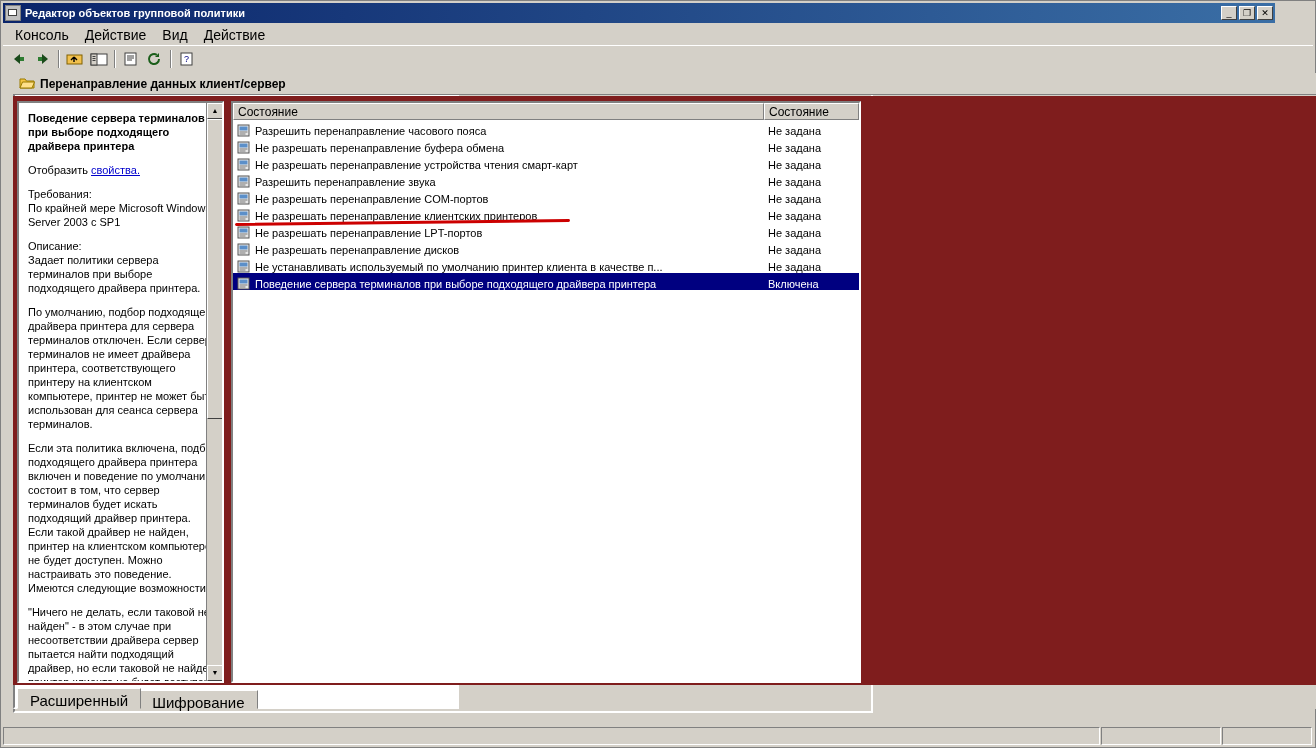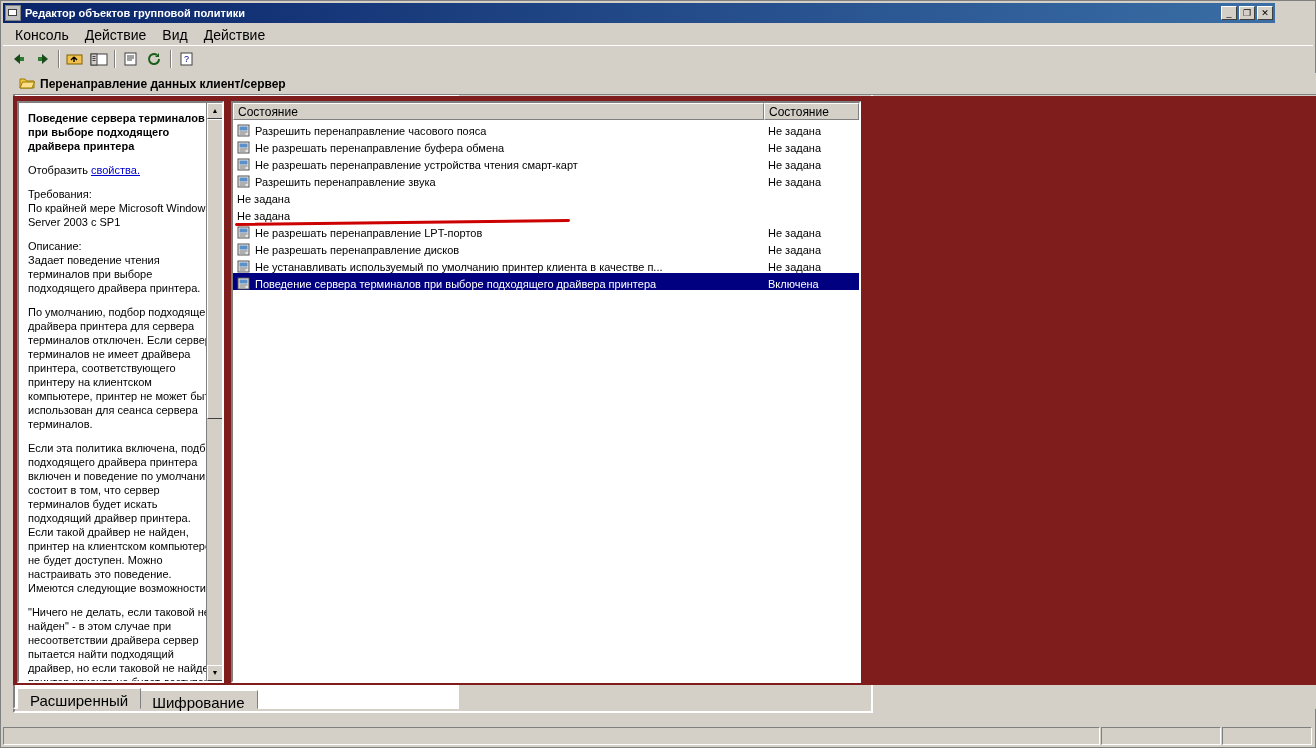--- a/index.html
+++ b/index.html
@@ -819,21 +819,21 @@
             <div class="desc-p">
               <span>Отобразить</span>
               <a class="desc-link" href="#">свойства.</a>
             </div>
             <div class="desc-p">
               <div>Требования:</div>
               <div>По крайней мере Microsoft Windows Server 2003 с SP1</div>
             </div>
             <div class="desc-p">
               <div>Описание:</div>
-              <div>Задает поведение чтения терминалов при выборе подходящего драйвера принтера.</div>
+              <div>Задает политики сервера терминалов при выборе подходящего драйвера принтера.</div>
             </div>
             <div class="desc-p">По умолчанию, подбор подходящего драйвера принтера для сервера терминалов отключен. Если сервер терминалов не имеет драйвера принтера, соответствующего принтеру на клиентском компьютере, принтер не может быть использован для сеанса сервера терминалов.</div>
             <div class="desc-p">Если эта политика включена, подбор подходящего драйвера принтера включен и поведение по умолчанию состоит в том, что сервер терминалов будет искать подходящий драйвер принтера. Если такой драйвер не найден, принтер на клиентском компьютере не будет доступен. Можно настраивать это поведение. Имеются следующие возможности:</div>
             <div class="desc-p">"Ничего не делать, если таковой не найден" - в этом случае при несоответствии драйвера сервер пытается найти подходящий драйвер, но если таковой не найден, принтер клиента не будет доступен. Это поведение</div>
           </div>
           <div class="vscroll">
             <div class="arrow">▲</div>
             <div class="thumb" style="top:16px;height:300px;"></div>
             <div class="arrow bottom">▼</div>
           </div>
@@ -883,23 +883,39 @@
                   <span class="policy-ico"><svg width="14" height="13" viewBox="0 0 14 13">
                       <rect x="1" y="1" width="11" height="11" fill="#e8e8e8" stroke="#555"></rect>
                       <rect x="2.5" y="2.5" width="8" height="4" fill="#5b8fc9"></rect>
                       <path d="M2.5 8 h8 M2.5 10 h6" stroke="#777"></path>
                     </svg></span>
                   <span>Разрешить перенаправление звука</span>
                 </div>
                 <div class="lcell2">Не задана</div>
               </div>
               <div class="lrow">
+                <div class="lcell1">
+                  <span class="policy-ico"><svg width="14" height="13" viewBox="0 0 14 13">
+                      <rect x="1" y="1" width="11" height="11" fill="#e8e8e8" stroke="#555"></rect>
+                      <rect x="2.5" y="2.5" width="8" height="4" fill="#5b8fc9"></rect>
+                      <path d="M2.5 8 h8 M2.5 10 h6" stroke="#777"></path>
+                    </svg></span>
+                  <span>Не разрешать перенаправление COM-портов</span>
+                </div>
                 <div class="lcell2">Не задана</div>
               </div>
               <div class="lrow">
+                <div class="lcell1">
+                  <span class="policy-ico"><svg width="14" height="13" viewBox="0 0 14 13">
+                      <rect x="1" y="1" width="11" height="11" fill="#e8e8e8" stroke="#555"></rect>
+                      <rect x="2.5" y="2.5" width="8" height="4" fill="#5b8fc9"></rect>
+                      <path d="M2.5 8 h8 M2.5 10 h6" stroke="#777"></path>
+                    </svg></span>
+                  <span>Не разрешать перенаправление клиентских принтеров</span>
+                </div>
                 <div class="lcell2">Не задана</div>
               </div>
               <div class="lrow">
                 <div class="lcell1">
                   <span class="policy-ico"><svg width="14" height="13" viewBox="0 0 14 13">
                       <rect x="1" y="1" width="11" height="11" fill="#e8e8e8" stroke="#555"></rect>
                       <rect x="2.5" y="2.5" width="8" height="4" fill="#5b8fc9"></rect>
                       <path d="M2.5 8 h8 M2.5 10 h6" stroke="#777"></path>
                     </svg></span>
                   <span>Не разрешать перенаправление LPT-портов</span>

